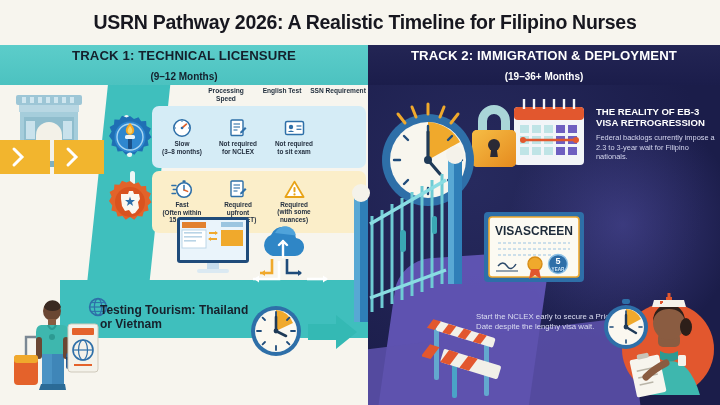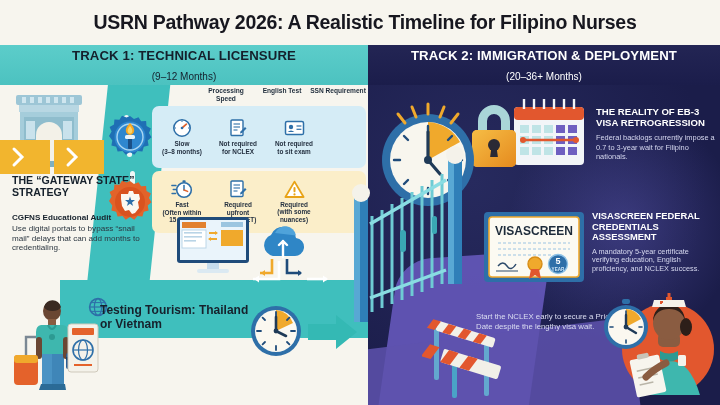--- a/index.html
+++ b/index.html
@@ -23,21 +23,21 @@
   }
 
   
   .hdr{ position:absolute; top:45px; height:40px; display:flex; flex-direction:column;
         align-items:center; justify-content:center; }
   .hdr-left{ left:0; width:368px; background:#55c8c6;
              background:linear-gradient(180deg,#5ccdca 0%,#4cc2c0 100%); }
   .hdr-right{ left:368px; width:352px; background:#1d1f52;
               background:linear-gradient(180deg,#232554 0%,#1b1d4b 100%); }
   .hdr .t1{ font-size:13.2px; font-weight:bold; letter-spacing:.1px; }
-  .hdr .t2{ font-size:10px; font-weight:normal; margin-top:8px; }
+  .hdr .t2{ font-size:10px; font-weight:bold; margin-top:8px; }
   .hdr-left .t1,.hdr-left .t2{ color:#14202c; }
   .hdr-right .t1,.hdr-right .t2{ color:#ffffff;text-align:right; }
 
   
   .panel-left{ position:absolute; left:0; top:85px; width:368px; height:320px;
                background:#f7f5ee; overflow:hidden; }
   .panel-right{ position:absolute; left:368px; top:85px; width:352px; height:320px;
                 background:#1d1f52;
                 background:radial-gradient(circle at 30% 30%, #272a5e 0%, #1b1d4a 70%);
                 overflow:hidden; }
@@ -114,21 +114,21 @@
   <div class="title-bar">
     <h1>USRN Pathway 2026: A Realistic Timeline for Filipino Nurses</h1>
   </div>
 
   <div class="hdr hdr-left">
     <div class="t1">TRACK 1: TECHNICAL LICENSURE</div>
     <div class="t2">(9–12 Months)</div>
   </div>
   <div class="hdr hdr-right">
     <div class="t1">TRACK 2: IMMIGRATION &amp; DEPLOYMENT</div>
-    <div class="t2">(20–36+ Months)</div>
+    <div class="t2">(19–36+ Months)</div>
   </div>
 
   <div class="panel-left">
 
     <div class="river"></div>
     <div class="river2"></div>
     <div class="river-d" style="left:124px;top:30px;"></div>
     <div class="river-d" style="left:127px;top:58px;"></div>
     <div class="river-d" style="left:130px;top:86px;"></div>
     <div class="river-d" style="left:133px;top:114px;"></div>
@@ -153,25 +153,20 @@
         </g>
     </svg>
 
     <svg class="gicon" style="left:0px;top:55px;" width="104" height="34" viewBox="0 0 104 34">
       <rect x="0" y="0" width="50" height="34" fill="#f2b52e"></rect>
       <rect x="54" y="0" width="50" height="34" fill="#f2b52e"></rect>
       <path d="M14 9 L22 17 L14 25" stroke="#fff" stroke-width="3" fill="none" stroke-linecap="round"></path>
       <path d="M68 9 L76 17 L68 25" stroke="#fff" stroke-width="3" fill="none" stroke-linecap="round"></path>
     </svg>
 
-    <div class="tb l-gateway">
-      <div class="h">THE “GATEWAY STATE” STRATEGY</div>
-      <div class="sh">CGFNS Educational Audit</div>
-      <div class="p">Use digital portals to bypass “snail mail” delays that can add months to credentialing.</div>
-    </div>
 
     <div class="cmp">
       <div class="cmp-head">
         <div>Processing Speed</div>
         <div>English Test</div>
         <div>SSN Requirement</div>
       </div>
 
       <div class="cmp-row blue">
         <svg class="seal" viewBox="0 0 44 44">
@@ -417,45 +412,41 @@
         <stop offset="0" stop-color="#f6bd45"></stop>
             <stop offset="1" stop-color="#e58a1e"></stop>
           </linearGradient>
         </defs>
       <circle cx="30" cy="44" r="6" fill="#2a2a35"></circle>
       <path d="M27.5 46 h5 l1.4 10 h-7.8Z" fill="#2a2a35"></path>
     </svg>
 
     <div class="tb r-eb3">
       <div class="h">THE REALITY OF EB-3 VISA RETROGRESSION</div>
-      <div class="p">Federal backlogs currently impose a 0.7 to 3-year wait for Filipino nationals.</div>
+      <div class="p">Federal backlogs currently impose a 2.3 to 3-year wait for Filipino nationals.</div>
     </div>
 
     <svg class="gicon" style="left:114px;top:125px;" width="104" height="78" viewBox="0 0 104 78">
       <rect x="2" y="2" width="100" height="70" rx="4" fill="#2e6fa8"></rect>
       <rect x="7" y="7" width="90" height="60" rx="3" fill="#fcfaf2" stroke="#f0a92c" stroke-width="1.6"></rect>
       <text x="52" y="25" text-anchor="middle" font-family="Liberation Sans, sans-serif" font-size="12" font-weight="bold" fill="#1d2b3a">VISASCREEN</text>
       <g stroke="#bcd6e8" stroke-width="1.6" stroke-dasharray="3 2">
         <line x1="16" y1="33" x2="88" y2="33"></line>
           <line x1="16" y1="39" x2="88" y2="39"></line>
         <line x1="16" y1="45" x2="70" y2="45"></line>
       </g>
       <path d="M16 56 q5-6 9 0 t9-2" stroke="#2c4a6b" stroke-width="1.4" fill="none"></path>
       <line x1="14" y1="61" x2="36" y2="61" stroke="#2c4a6b" stroke-width="1"></line>
       <circle cx="53" cy="54" r="7" fill="#f0a92c" stroke="#d78d16" stroke-width="1.4"></circle>
       <path d="M49 59 l-2 10 6-4 6 4 -2-10Z" fill="#e2572e"></path>
       <circle cx="76" cy="54" r="9.5" fill="#2e6fa8" stroke="#8fc2e6" stroke-width="1.4"></circle>
       <text x="76" y="54" text-anchor="middle" font-family="Liberation Sans, sans-serif" font-size="9" font-weight="bold" fill="#ffffff">5</text>
       <text x="76" y="61" text-anchor="middle" font-family="Liberation Sans, sans-serif" font-size="4.6" font-weight="bold" fill="#cfe6f7">YEAR</text>
     </svg>
 
-    <div class="tb r-vs">
-      <div class="h">VISASCREEN FEDERAL CREDENTIALS ASSESSMENT</div>
-      <div class="p">A mandatory 5-year certificate verifying education, English proficiency, and NCLEX success.</div>
-    </div>
 
     <svg class="gicon" style="left:54px;top:225px;" width="90" height="95" viewBox="0 0 90 95">
       <rect x="12" y="18" width="5" height="52" rx="2" fill="#63a8cf"></rect>
       <rect x="62" y="34" width="5" height="52" rx="2" fill="#63a8cf"></rect>
       <rect x="30" y="46" width="5" height="42" rx="2" fill="#4aa3c7"></rect>
       <g transform="rotate(17 45 30)">
         <rect x="12" y="20" width="60" height="10" rx="2" fill="#f2f0e8"></rect>
         <g fill="#e2572e">
           <rect x="14" y="20" width="8" height="10" transform="skewX(-20)"></rect>
           <rect x="30" y="20" width="8" height="10" transform="skewX(-20)"></rect>

